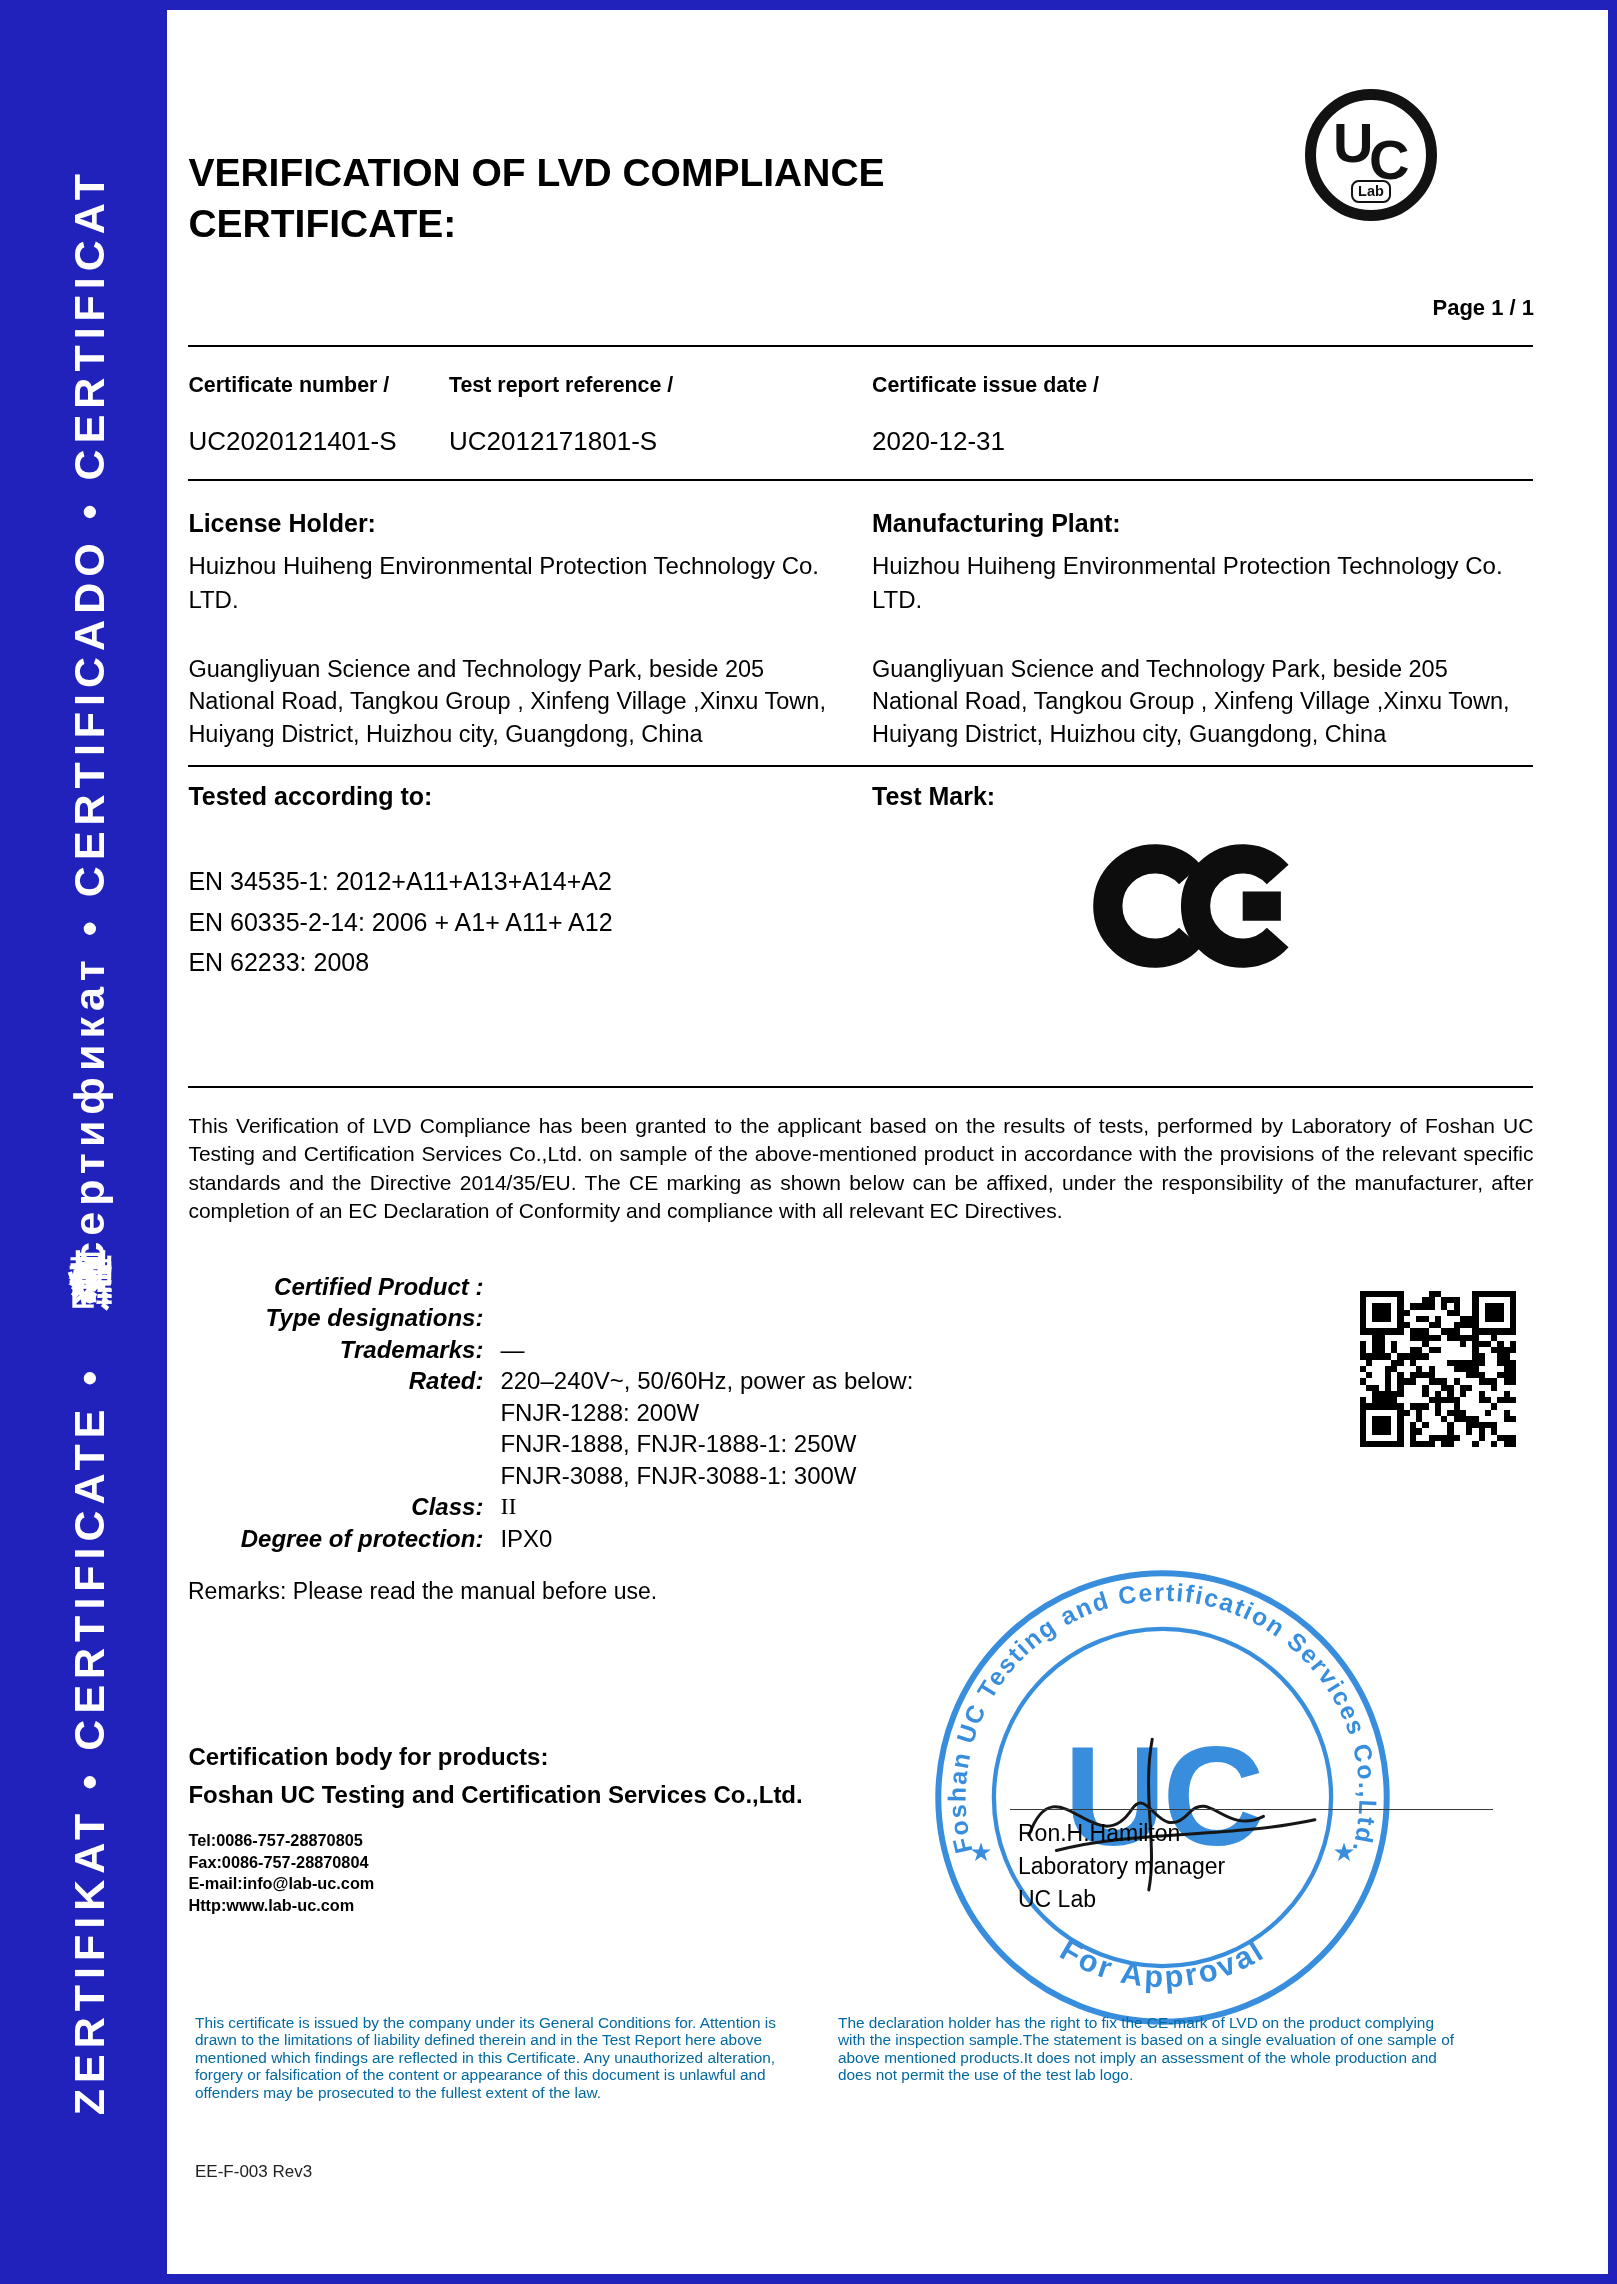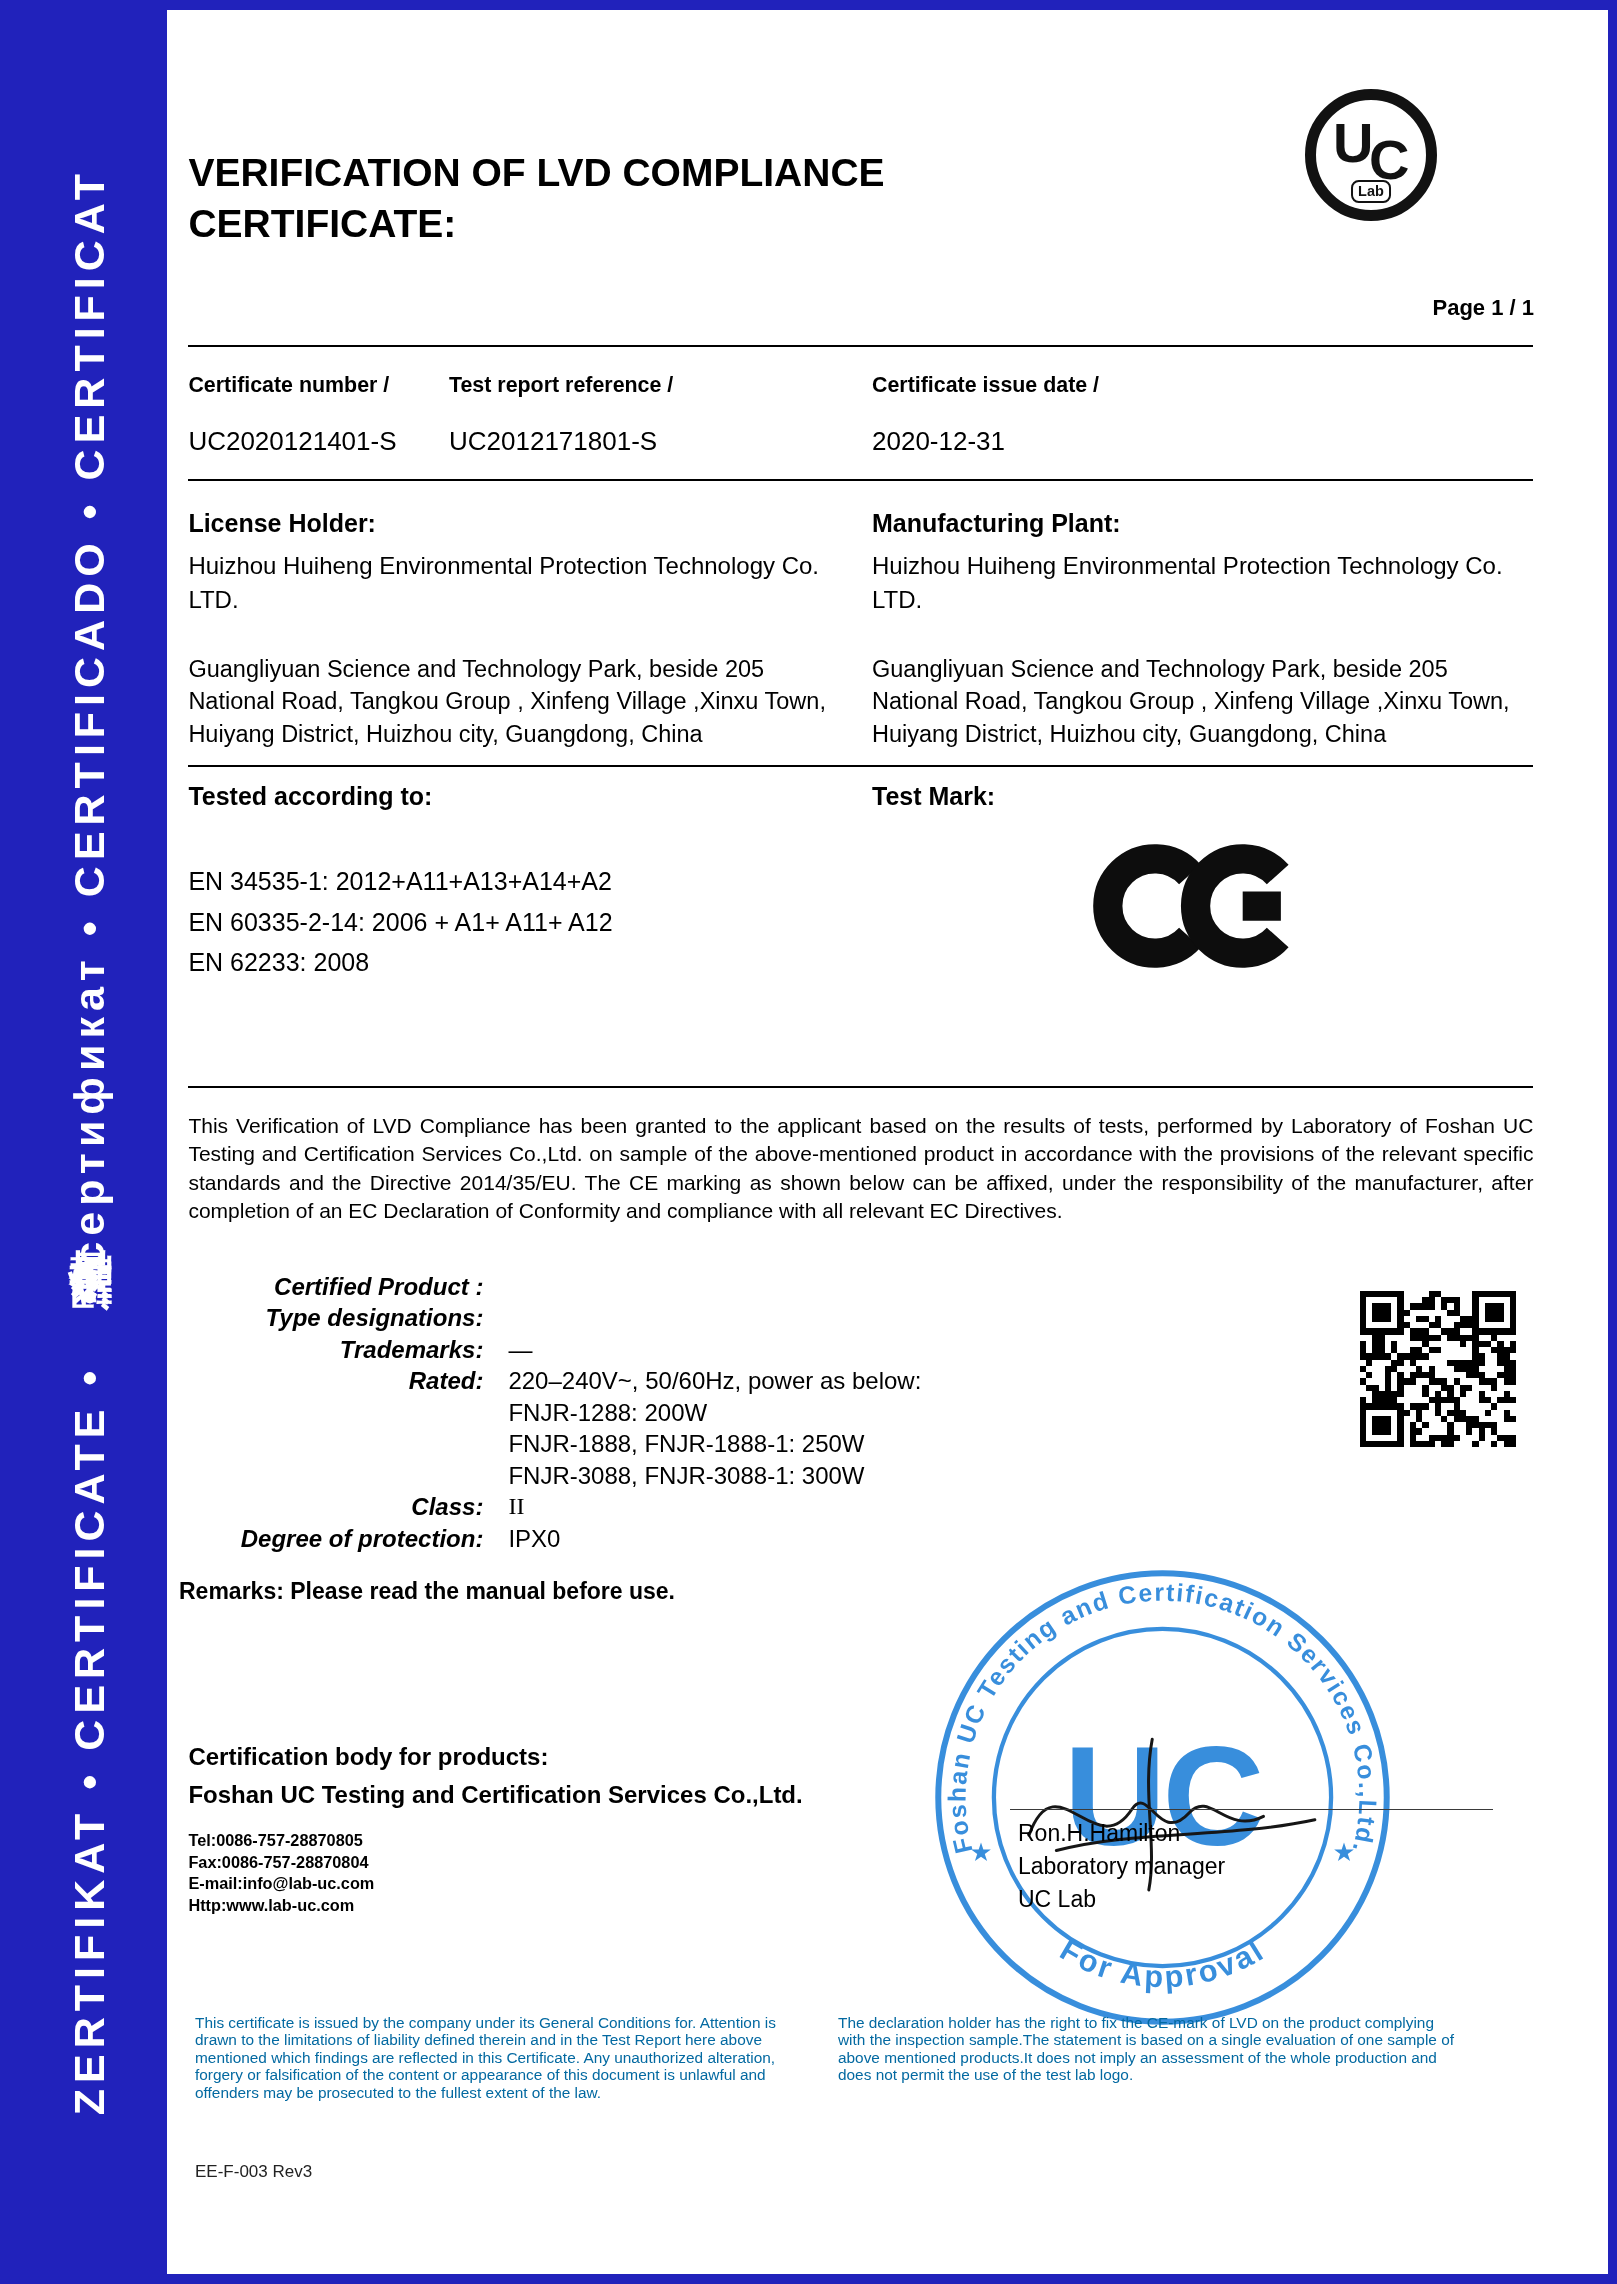--- a/index.html
+++ b/index.html
@@ -37,26 +37,26 @@
   .colR{left:705px;width:661px;}
 
   .test-label{top:772px;}
   .standards{left:21.4px;top:851px;font-size:25px;line-height:1.62;}
   .ce{left:924px;top:831px;width:214px;height:130px;}
   .ce path{stroke:#0d0d0d;stroke-width:36;fill:none;}
 
   .statement{left:21.4px;top:1102px;width:1345px;font-size:21px;line-height:1.35;text-align:justify;}
 
   .product{left:21.4px;top:1261px;width:1339px;font-size:24px;line-height:1.31;}
-  .prow{display:grid;grid-template-columns:295px auto;column-gap:25px;}
+  .prow{display:grid;grid-template-columns:295px auto;column-gap:17px;}
   .plabel{text-align:right;font-weight:bold;font-style:italic;}
   .pvalue{text-align:left;}
   .serif{font-family:"Liberation Serif",serif;}
 
-  .remarks{left:12px;top:1568px;font-size:23px;font-weight:bold;}
+  .remarks{left:21px;top:1568px;font-size:23px;font-weight:normal;}
 
   .qr{left:1193px;top:1281px;width:156px;height:156px;display:grid;grid-template-columns:repeat(25,1fr);grid-auto-rows:1fr;background:#fff;}
   .qr i{display:block;background:#fff;}
   .qr i.b{background:#000;}
 
   .certbody{left:21.4px;top:1728px;font-size:24px;font-weight:bold;line-height:1.58;}
   .contact{left:21.4px;top:1820px;font-size:16.3px;font-weight:bold;line-height:1.32;}
 
   .stamp{left:761px;top:1553px;width:469px;height:469px;}
   .stamp .ring{stroke:var(--stamp);fill:none;}

